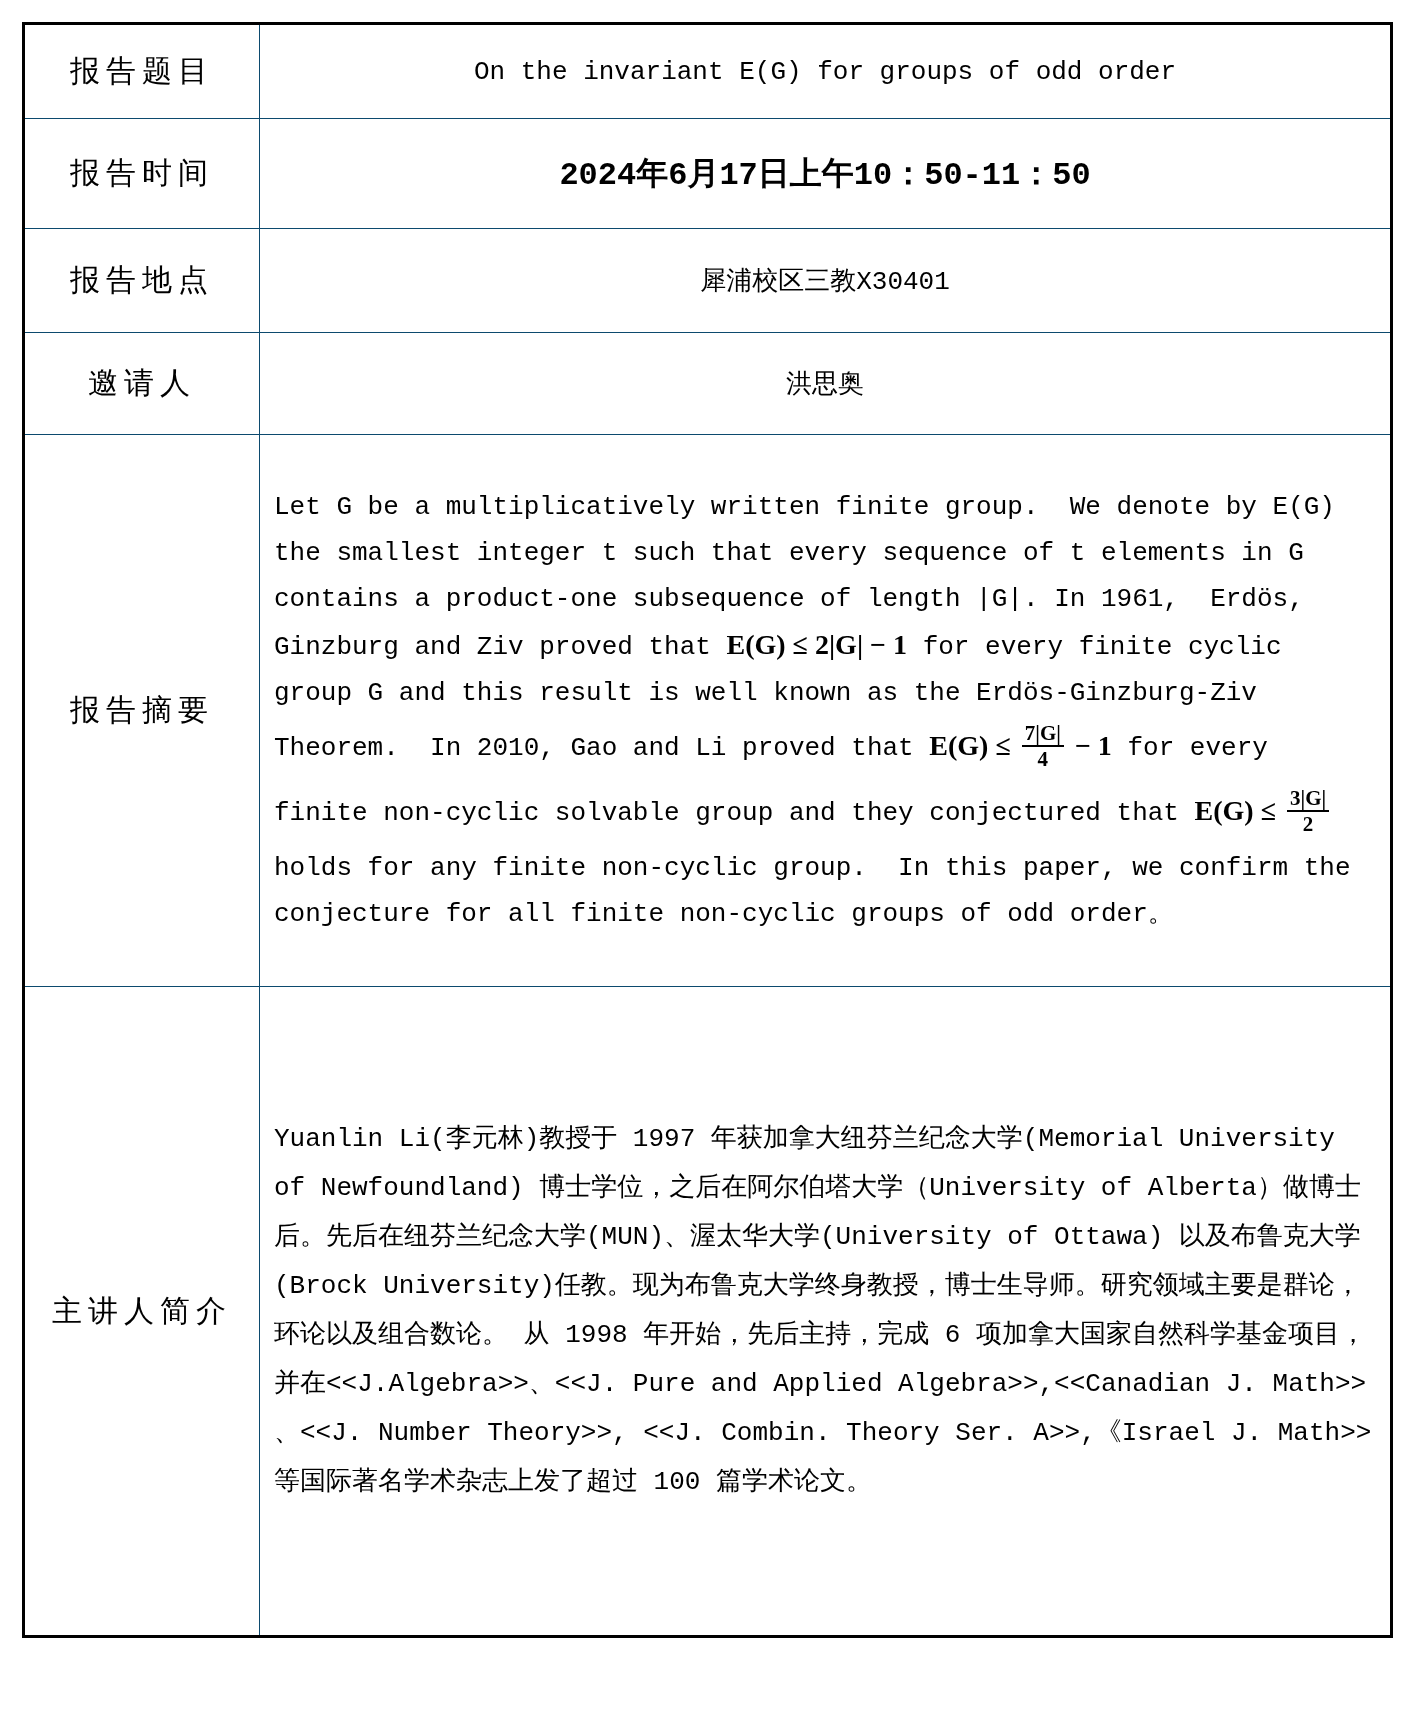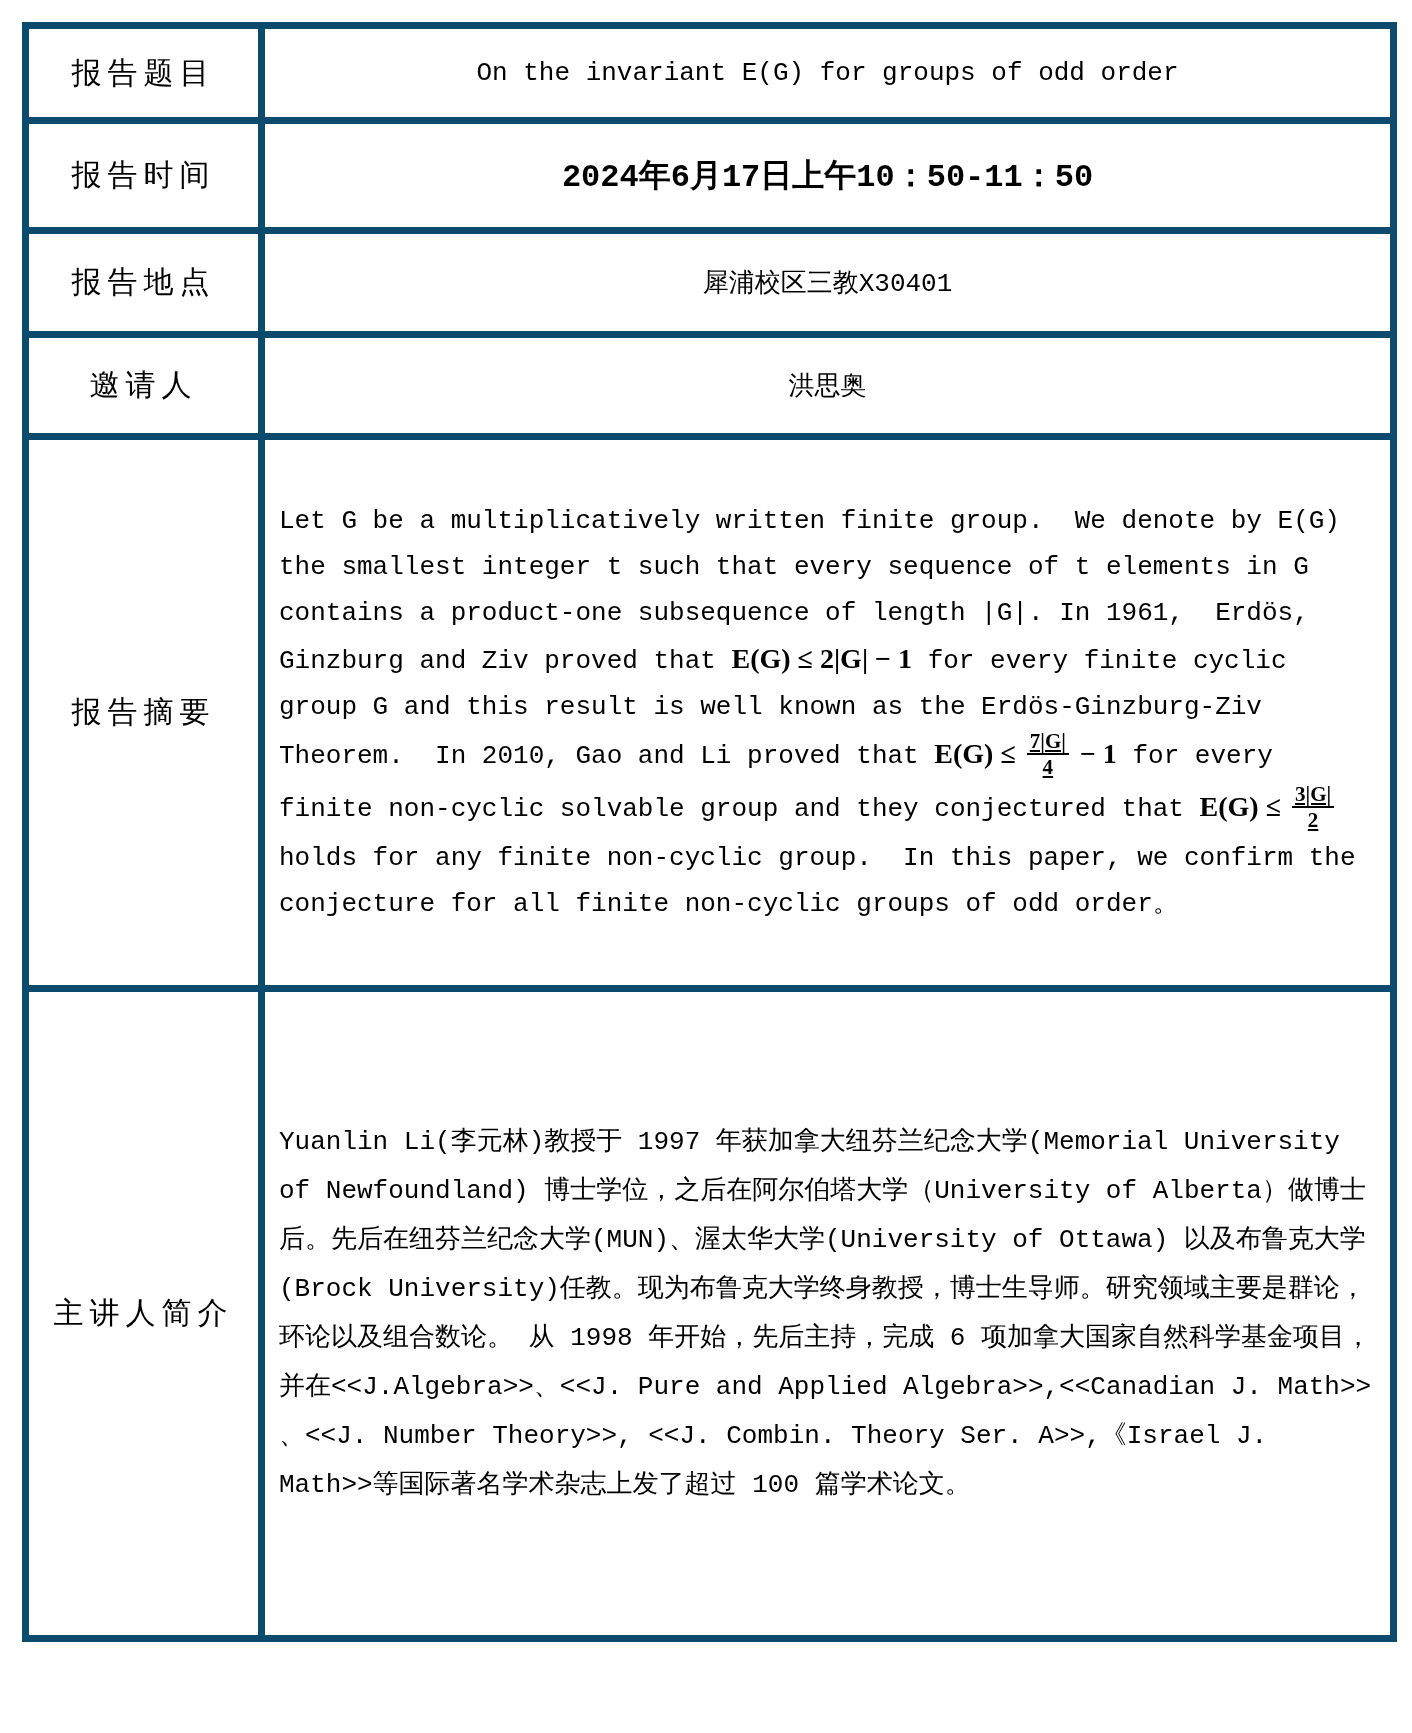--- a/index.html
+++ b/index.html
@@ -15,21 +15,21 @@
     padding: 22px 22px 0 22px;
     color: #000000;
   }
   table.notice-table {
     border-collapse: collapse;
     table-layout: fixed;
     width: 1368px;
     border: 3px solid #000000;
   }
   table.notice-table td {
-    border: 7px solid #0c4a6e;
+    border: 1px solid #0c4a6e;
     vertical-align: middle;
     overflow: hidden;
   }
   col.col-label { width: 236px; }
   col.col-value { width: 1132px; }
 
   td.label-cell {
     text-align: center;
     font-family: "Liberation Serif", "DejaVu Serif", serif;
     font-size: 30px;
@@ -79,24 +79,23 @@
     font-family: "Liberation Serif", "DejaVu Serif", serif;
     font-size: 28px;
   }
   .frac {
     display: inline-block;
     vertical-align: middle;
     text-align: center;
     font-weight: bold;
     font-family: "Liberation Serif", "DejaVu Serif", serif;
     line-height: 1.05;
-    margin: 2px 4px;
+    margin: 8px 4px;
     position: relative;
     top: -2px;
-    text-decoration: underline;
   }
   .frac .num {
     display: block;
     border-bottom: 2px solid #000000;
     padding: 0 3px 1px 3px;
     font-size: 21px;
   }
   .frac .den {
     display: block;
     padding-top: 1px;

